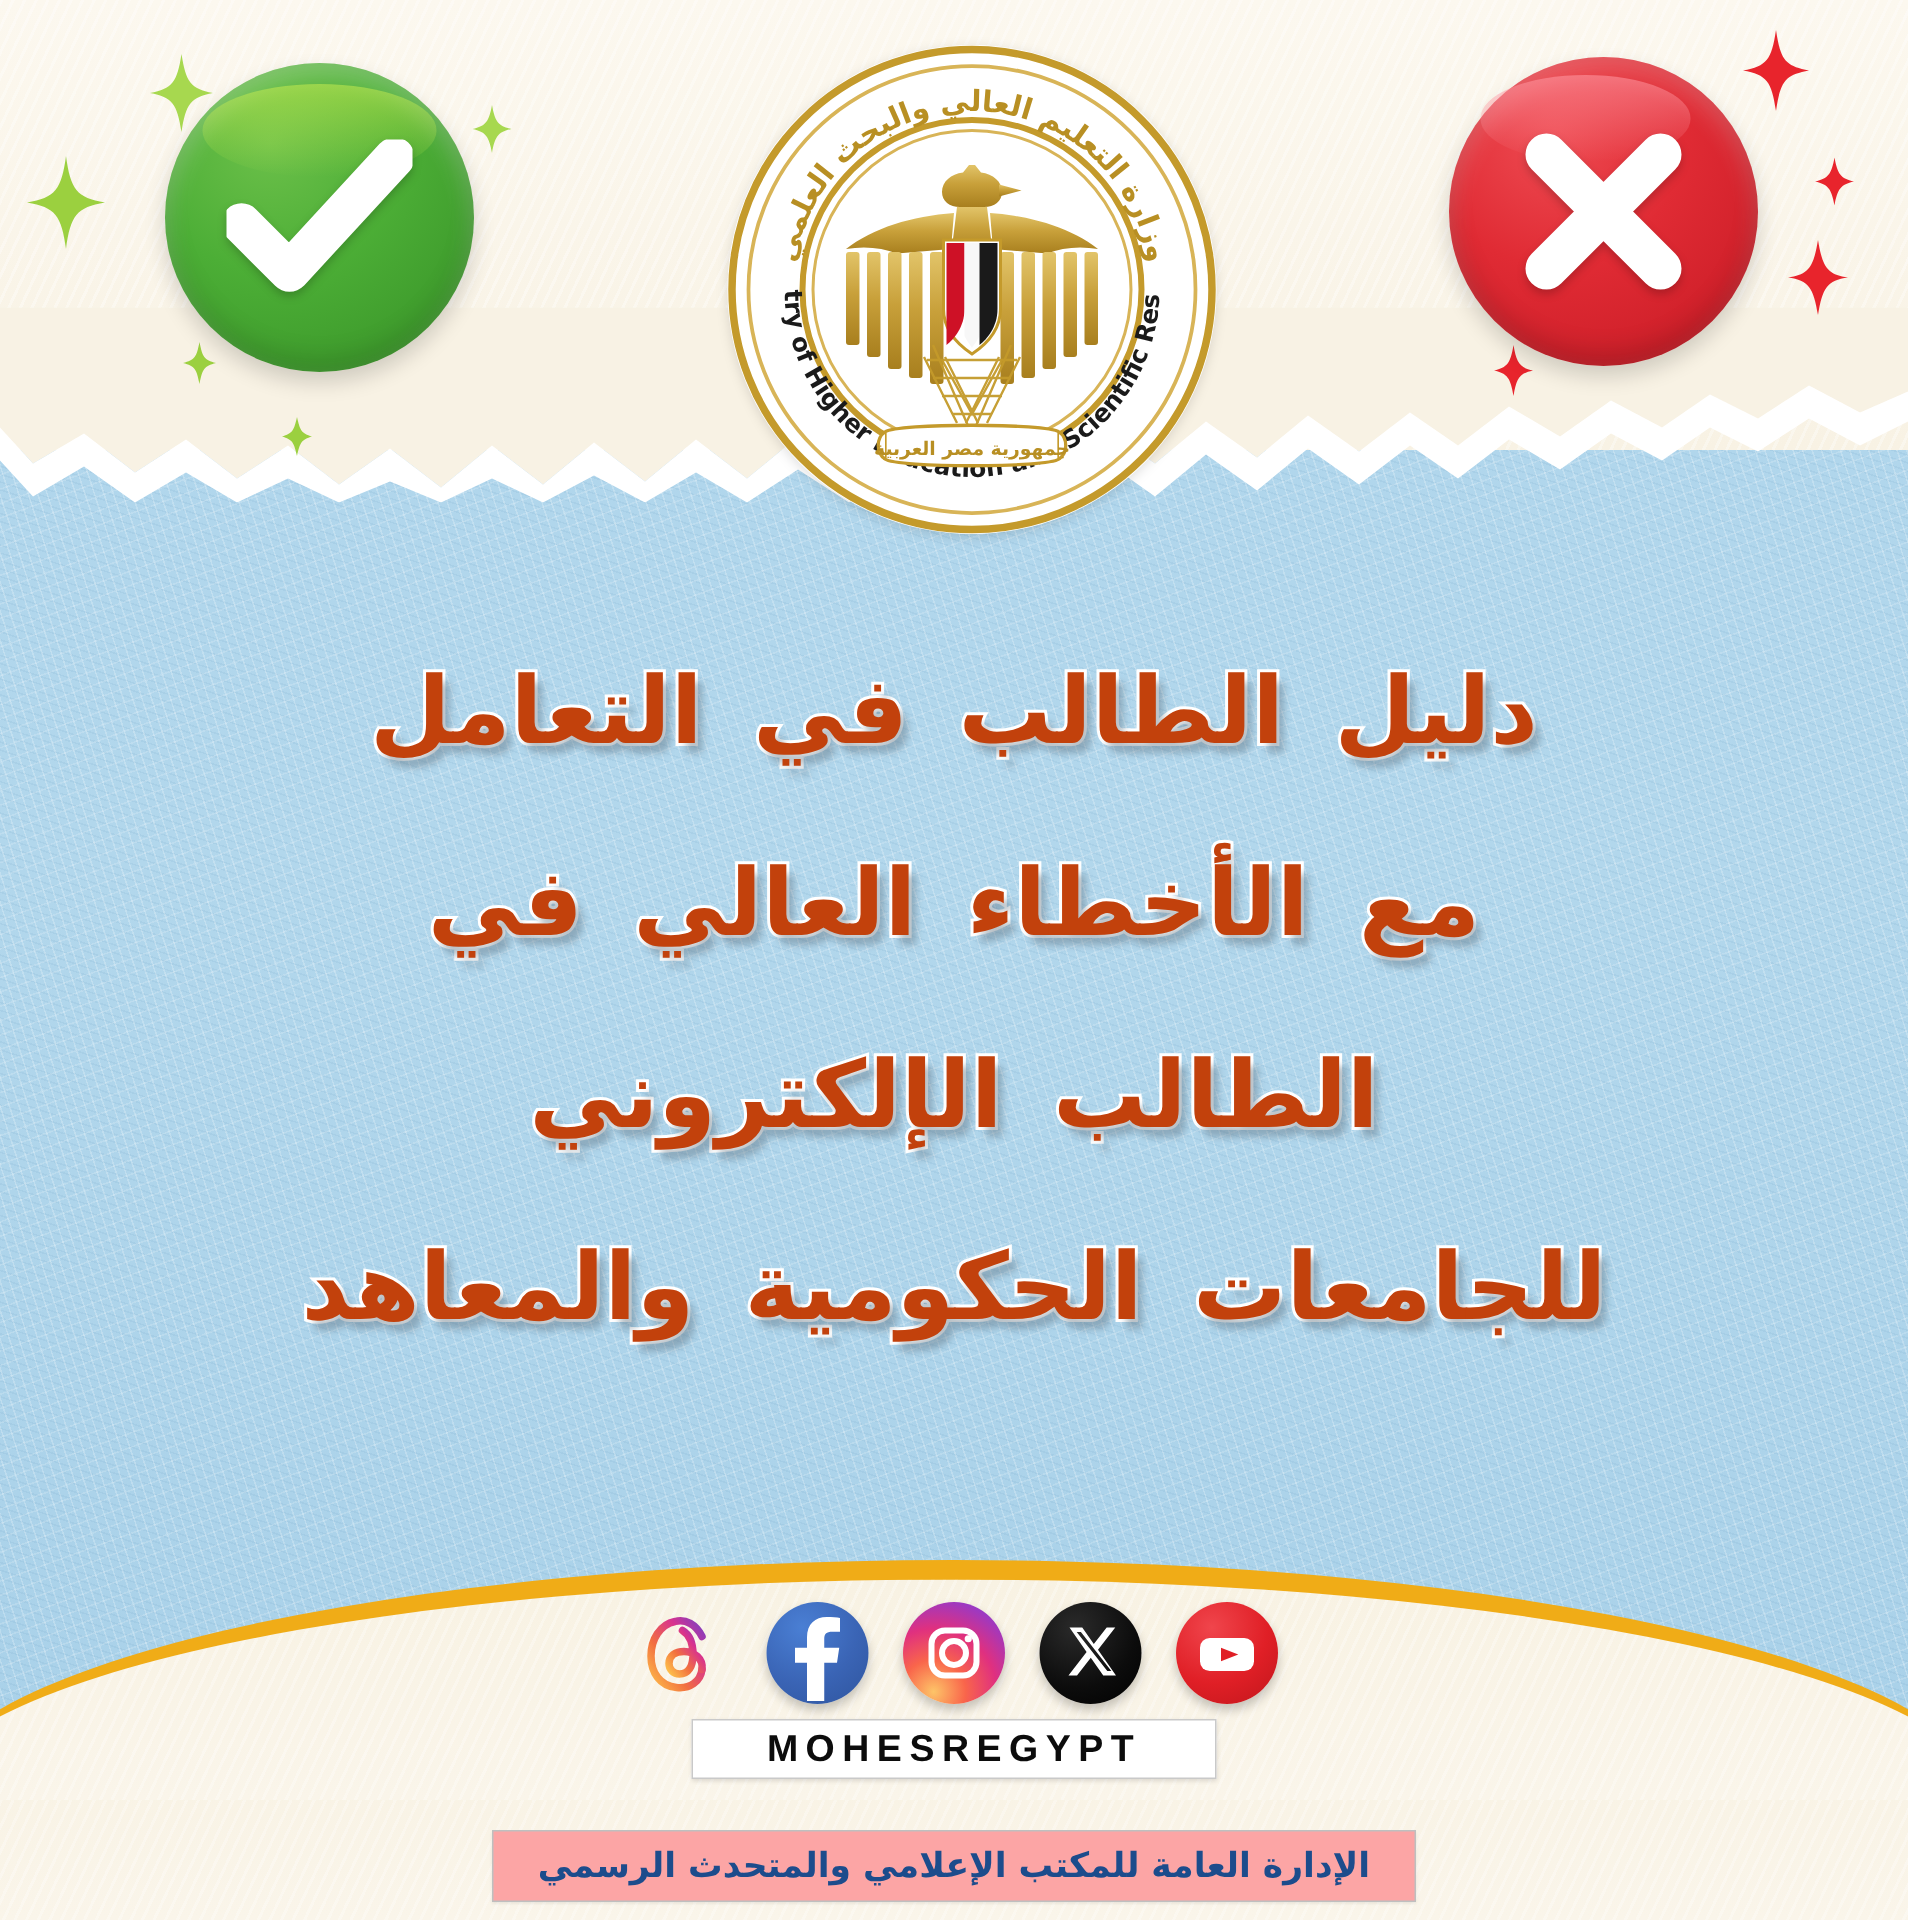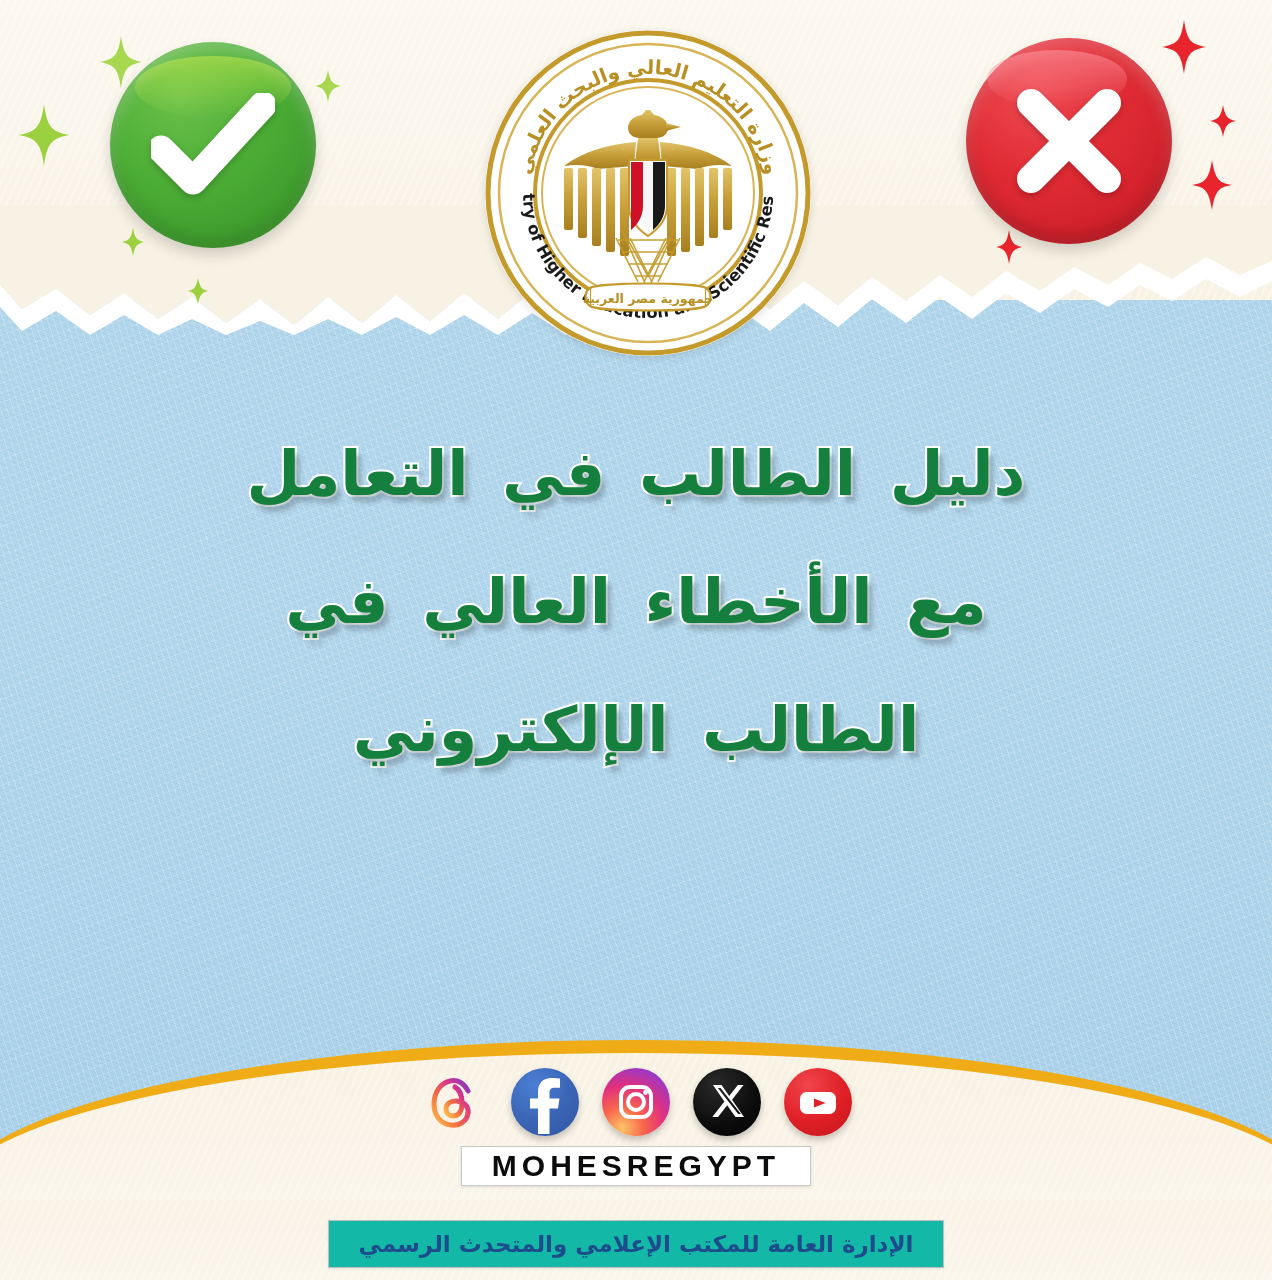--- a/index.html
+++ b/index.html
@@ -103,21 +103,21 @@
   
   .headline {
     position:absolute; left:0; top:410px; width:1272px;
     z-index:11; text-align:center; direction:rtl;
   }
   .headline .ln {
     font-family:"DejaVu Sans", sans-serif;
     font-weight:bold;
     font-size:62px;
     line-height:128px;
-    color:#15803d;
+    color:#c2410c;
     letter-spacing:1px;
     word-spacing:12px;
     -webkit-text-stroke:4px #FFFFFF;
     paint-order:stroke fill;
     text-shadow:5px 7px 5px rgba(90,110,125,.42);
   }
 
   
   .social-row {
     position:absolute; left:0; top:1068px; width:1272px;
@@ -141,29 +141,29 @@
     position:absolute; left:50%; transform:translateX(-50%); top:1146px;
     width:350px; height:40px;
     background:#FFFFFF;
     border:1px solid #C9C9C9;
     display:flex; align-items:center; justify-content:center;
     z-index:11;
     box-shadow:0 1px 3px rgba(0,0,0,.12);
   }
   .handle-box span {
     font-family:"Liberation Sans", sans-serif;
-    font-weight:bold; font-size:30px; color:#0C0C0C;
+    font-weight:bold; font-size:25px; color:#0C0C0C;
     letter-spacing:5px;
   }
 
   
   .footer-box {
     position:absolute; left:50%; transform:translateX(-50%); bottom:12px;
     width:616px; height:48px;
-    background:#14b8a6; border:1px solid #BFBFBF;
+    background:#fca5a5; border:1px solid #BFBFBF;
     display:flex; align-items:center; justify-content:center;
     z-index:12;
     box-shadow:0 1px 2px rgba(0,0,0,.08);
   }
   .footer-box span {
     direction:rtl;
     font-family:"DejaVu Sans", sans-serif;
     font-weight:bold; font-size:23px; color:#1C4C8C;
     letter-spacing:0px;
   }
@@ -325,20 +325,21 @@
           <text x="0" y="7" text-anchor="middle" direction="rtl" font-family="DejaVu Sans, sans-serif" font-size="12.5" font-weight="bold" fill="#B88F23">جمهورية مصر العربية</text>
         </g>
       </g>
     </svg>
   </div>
 
   <div class="headline">
     <div class="ln">دليل الطالب في التعامل</div>
     <div class="ln">مع الأخطاء العالي في</div>
     <div class="ln">الطالب الإلكتروني</div>
+    <div class="ln">للجامعات الحكومية والمعاهد</div>
   </div>
 
   <div class="social-row">
 
     <div class="soc soc-threads">
       <svg width="64" height="64" viewBox="0 0 64 64">
         <defs>
           <linearGradient id="thg" x1="0" y1="1" x2="1" y2="0">
             <stop offset="0" stop-color="#FEC14B"></stop>
             <stop offset="0.35" stop-color="#F2703F"></stop>

